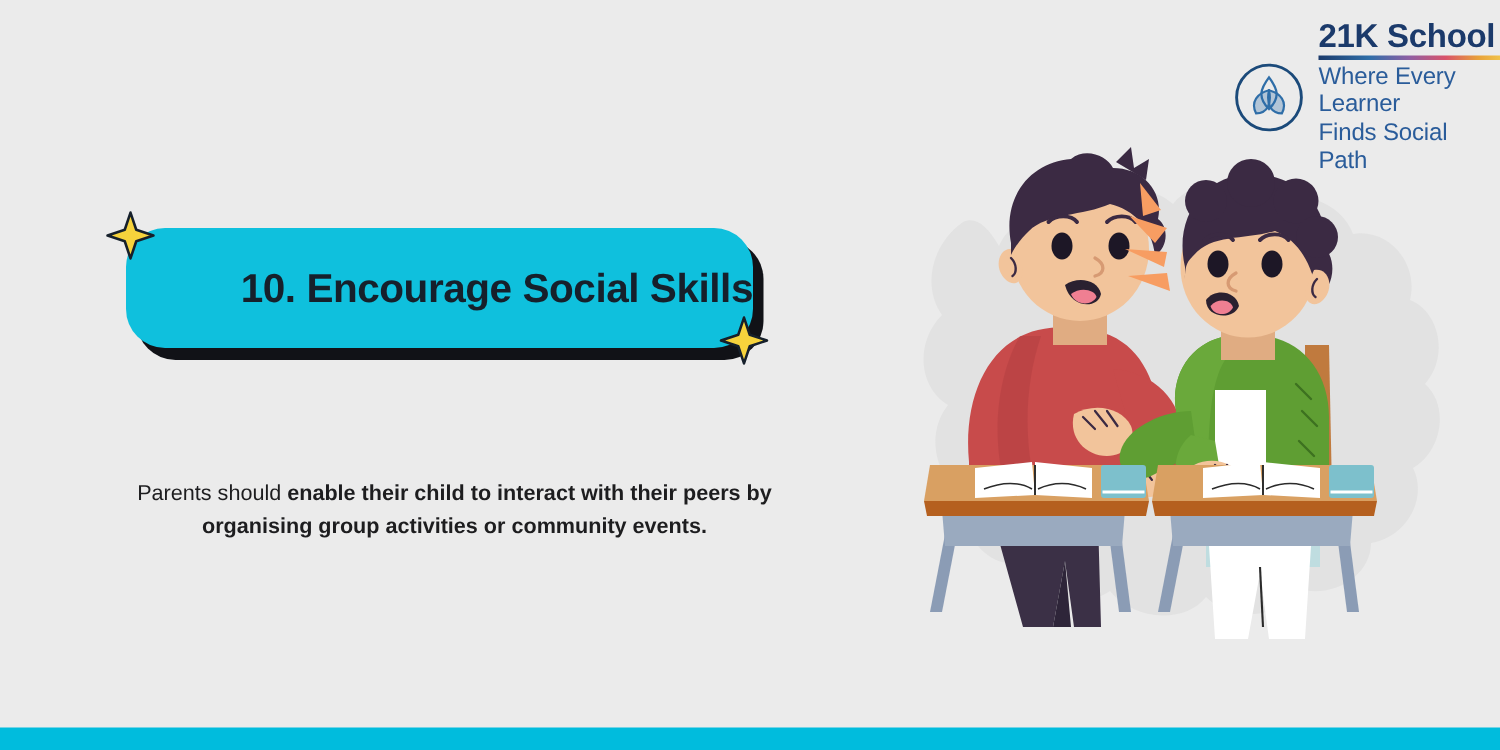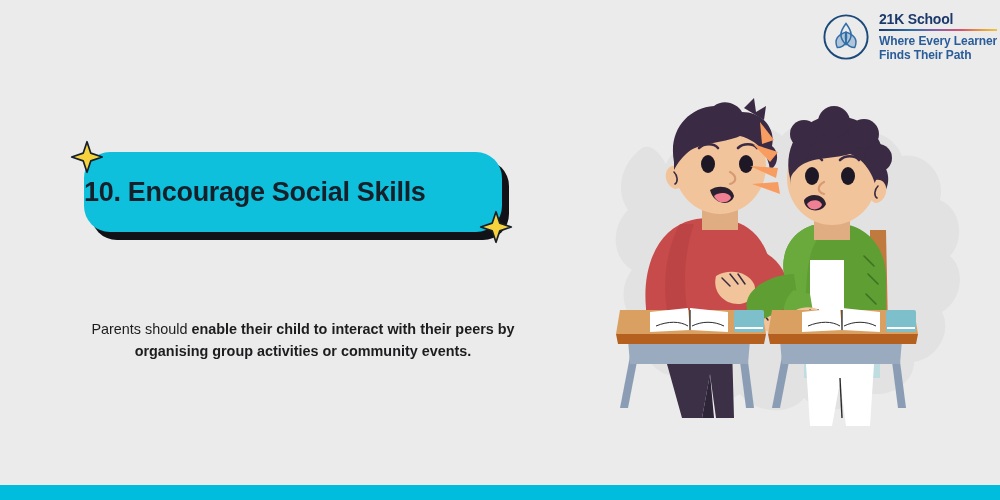--- a/index.html
+++ b/index.html
@@ -15,44 +15,44 @@
   }
 
   
   #logo {
     position:absolute; left:822px; top:12px;
     display:flex; align-items:center; gap:9px;
   }
   #logo-mark { width:48px; height:48px; flex:none; }
   #logo-text { display:flex; flex-direction:column; }
   #logo-name {
-    font-size:14px; font-weight:bold; color:#1b3a6b;
+    font-size:22px; font-weight:bold; color:#1b3a6b;
     letter-spacing:-0.2px; line-height:1.05;
   }
   #logo-rule {
     height:2.5px; width:100%; margin:2px 0 3px 0;
     background:linear-gradient(90deg,#1b3a6b 0%,#2f6ea8 28%,#8f5fa3 50%,#d9536a 70%,#e8a13a 88%,#f0c24a 100%);
   }
   #logo-tagline {
-    font-size:12px; font-weight:bold; color:#2a5c9a;
+    font-size:16px; font-weight:normal; color:#2a5c9a;
     line-height:1.18; letter-spacing:-0.1px;
   }
 
   
   #banner-wrap { position:absolute; left:84px; top:152px; width:425px; height:92px; }
   #banner-shadow {
     position:absolute; left:7px; top:8px;
     width:418px; height:80px;
     background:#111217; border-radius:26px;
   }
   #banner {
     position:absolute; left:0; top:0;
     width:418px; height:80px;
     background:#0fc0dd; border-radius:26px;
-    display:flex; align-items:center; justify-content:flex-start;
+    display:flex; align-items:center; justify-content:flex-end;
   }
   #banner-title {
     font-size:27px; font-weight:bold; color:#16202b;
     letter-spacing:-0.3px; white-space:nowrap;
   }
   .sparkle { position:absolute; width:34px; height:34px; }
   #sparkle-tl { left:-14px; top:-12px; }
   #sparkle-br { left:395px; top:58px; }
 
   
@@ -81,21 +81,21 @@
       <path d="M50 40 C66 44 76 56 68 72 C52 72 46 58 50 40 Z" fill="#2f6ea8" opacity="0.30"></path>
       <path d="M50 40 C34 44 24 56 32 72 C48 72 54 58 50 40 Z" fill="#2f6ea8" opacity="0.30"></path>
       <path d="M50 40 C66 44 76 56 68 72 C52 72 46 58 50 40 Z" fill="none" stroke="#2f6ea8" stroke-width="3"></path>
       <path d="M50 40 C34 44 24 56 32 72 C48 72 54 58 50 40 Z" fill="none" stroke="#2f6ea8" stroke-width="3"></path>
     </svg>
     <div id="logo-text">
       <div id="logo-name">21K School</div>
       <div id="logo-rule"></div>
       <div id="logo-tagline">
         <div>Where Every Learner</div>
-        <div>Finds Their Path</div>
+        <div>Finds Social Path</div>
       </div>
     </div>
   </div>
 
   <div id="banner-wrap">
     <div id="banner-shadow"></div>
     <div id="banner">
       <span id="banner-title">10. Encourage Social Skills</span>
     </div>
     <svg class="sparkle" id="sparkle-tl" viewBox="0 0 40 40">

